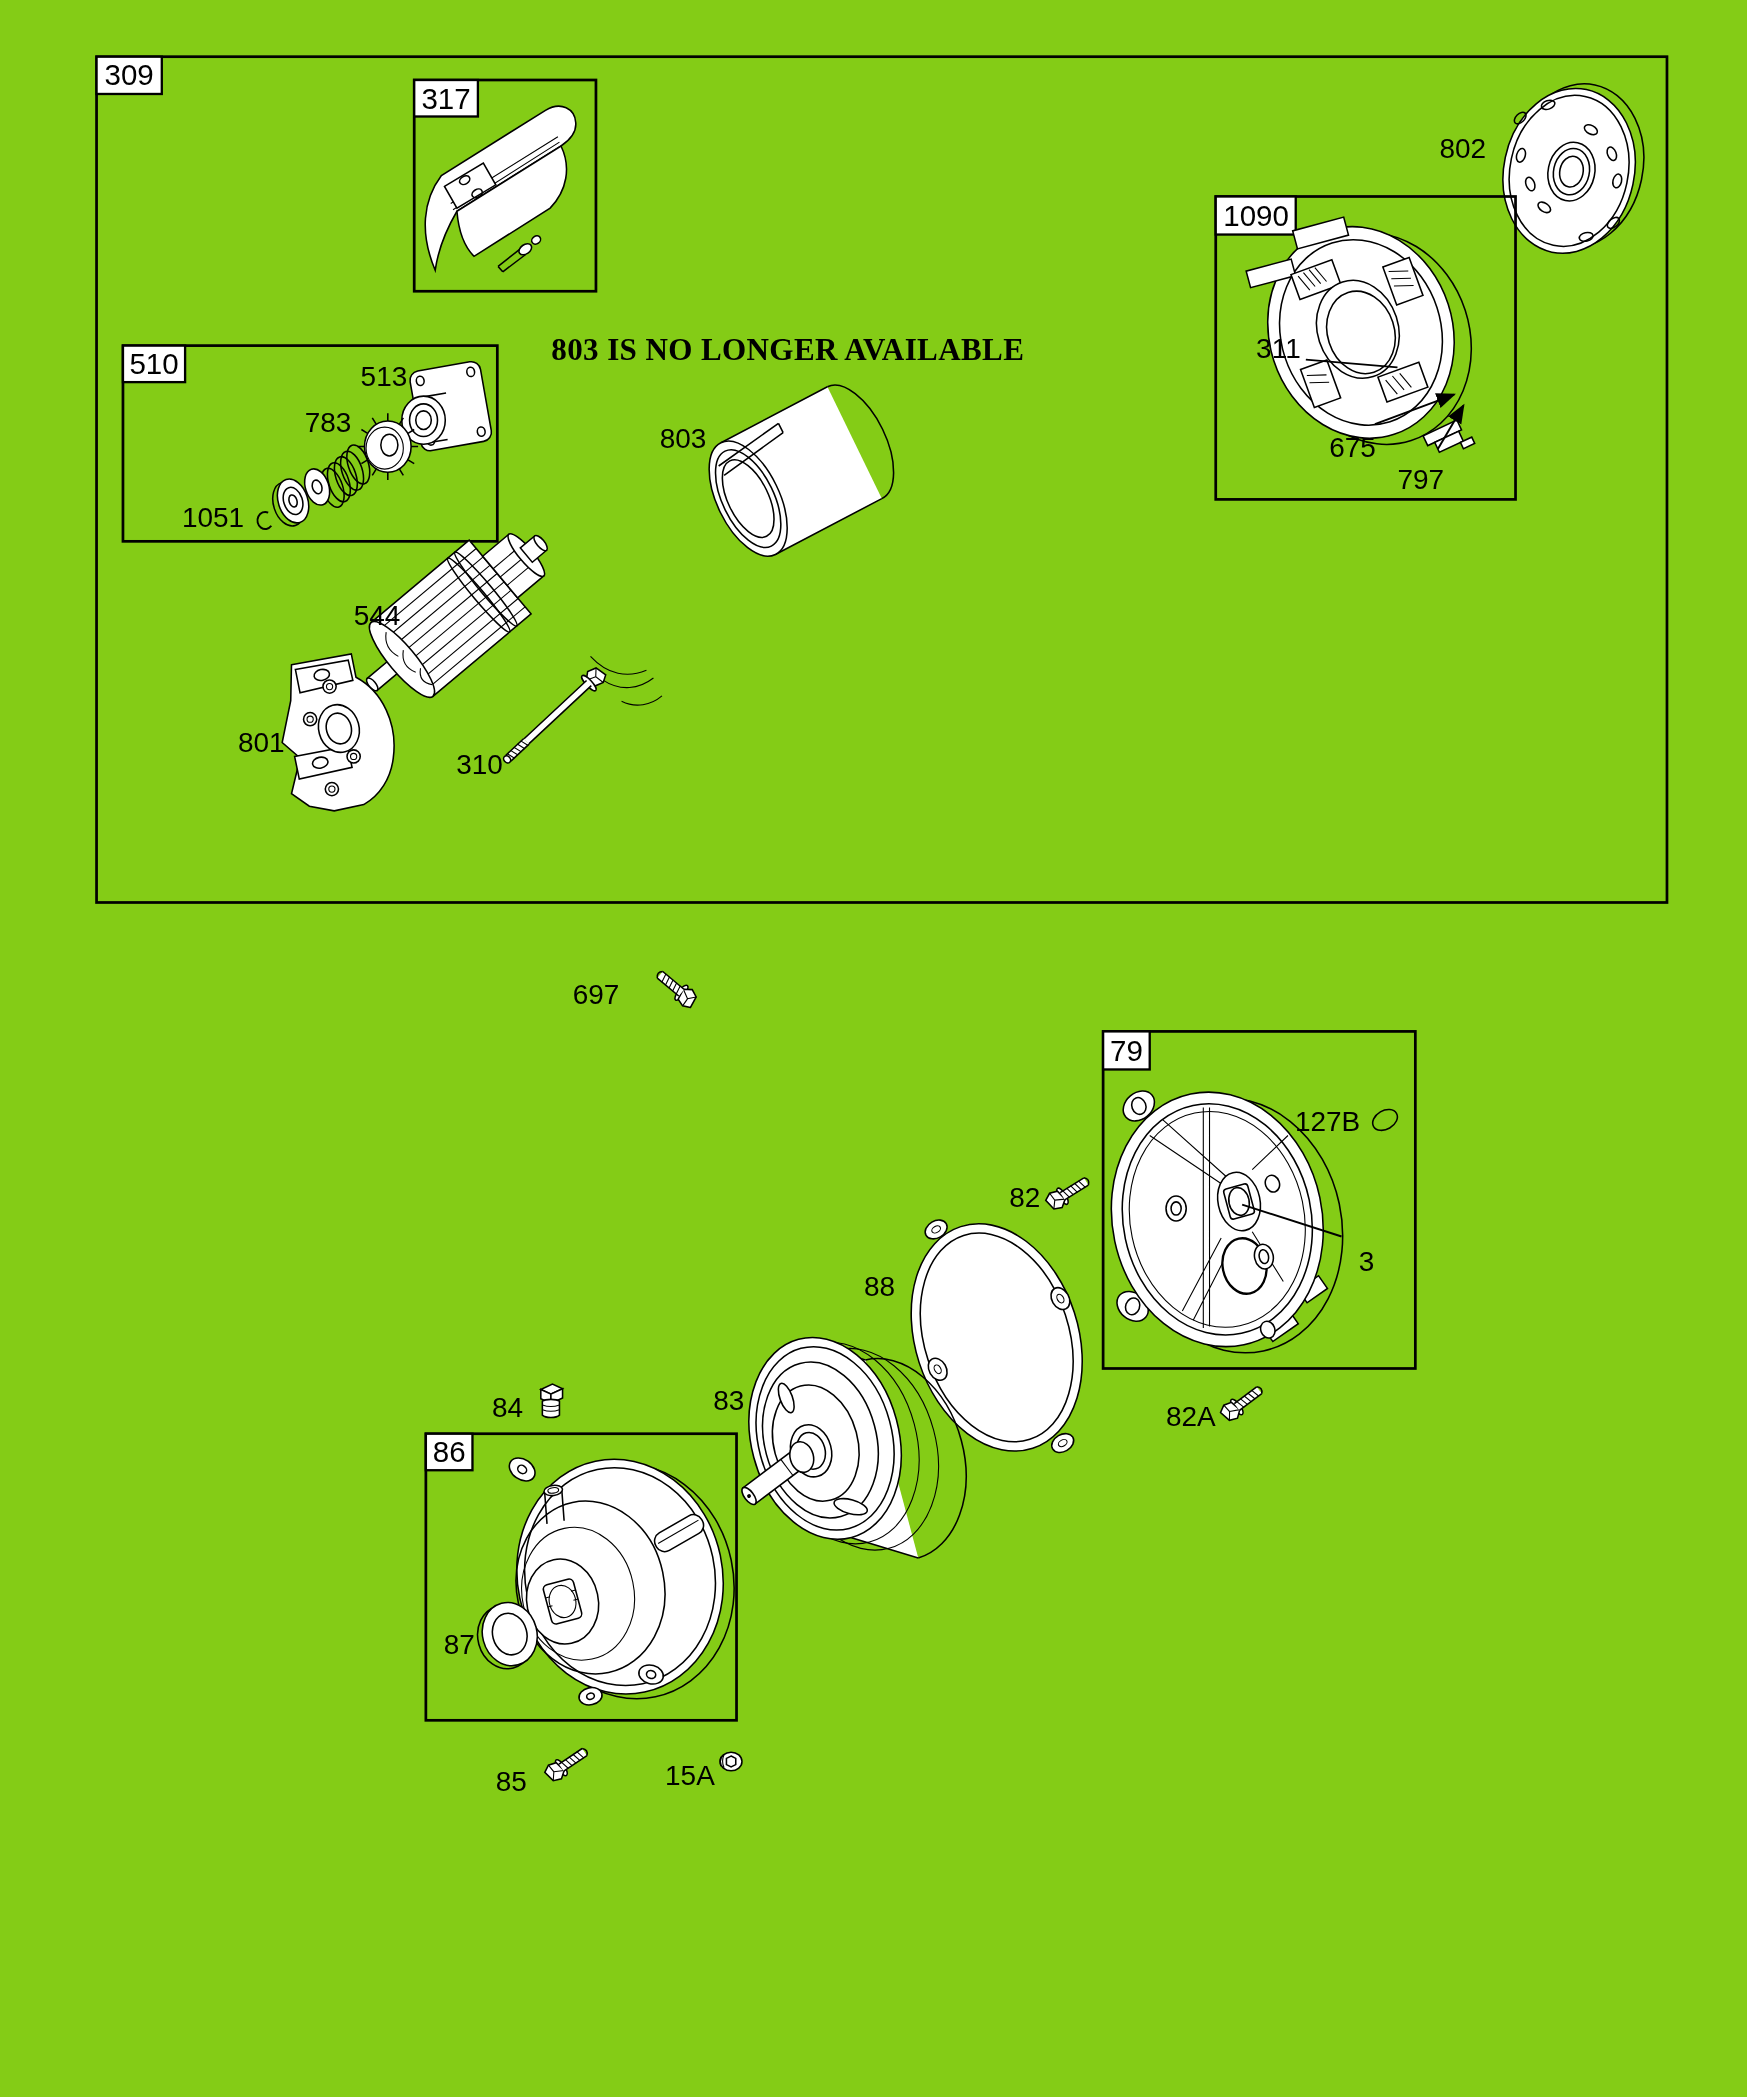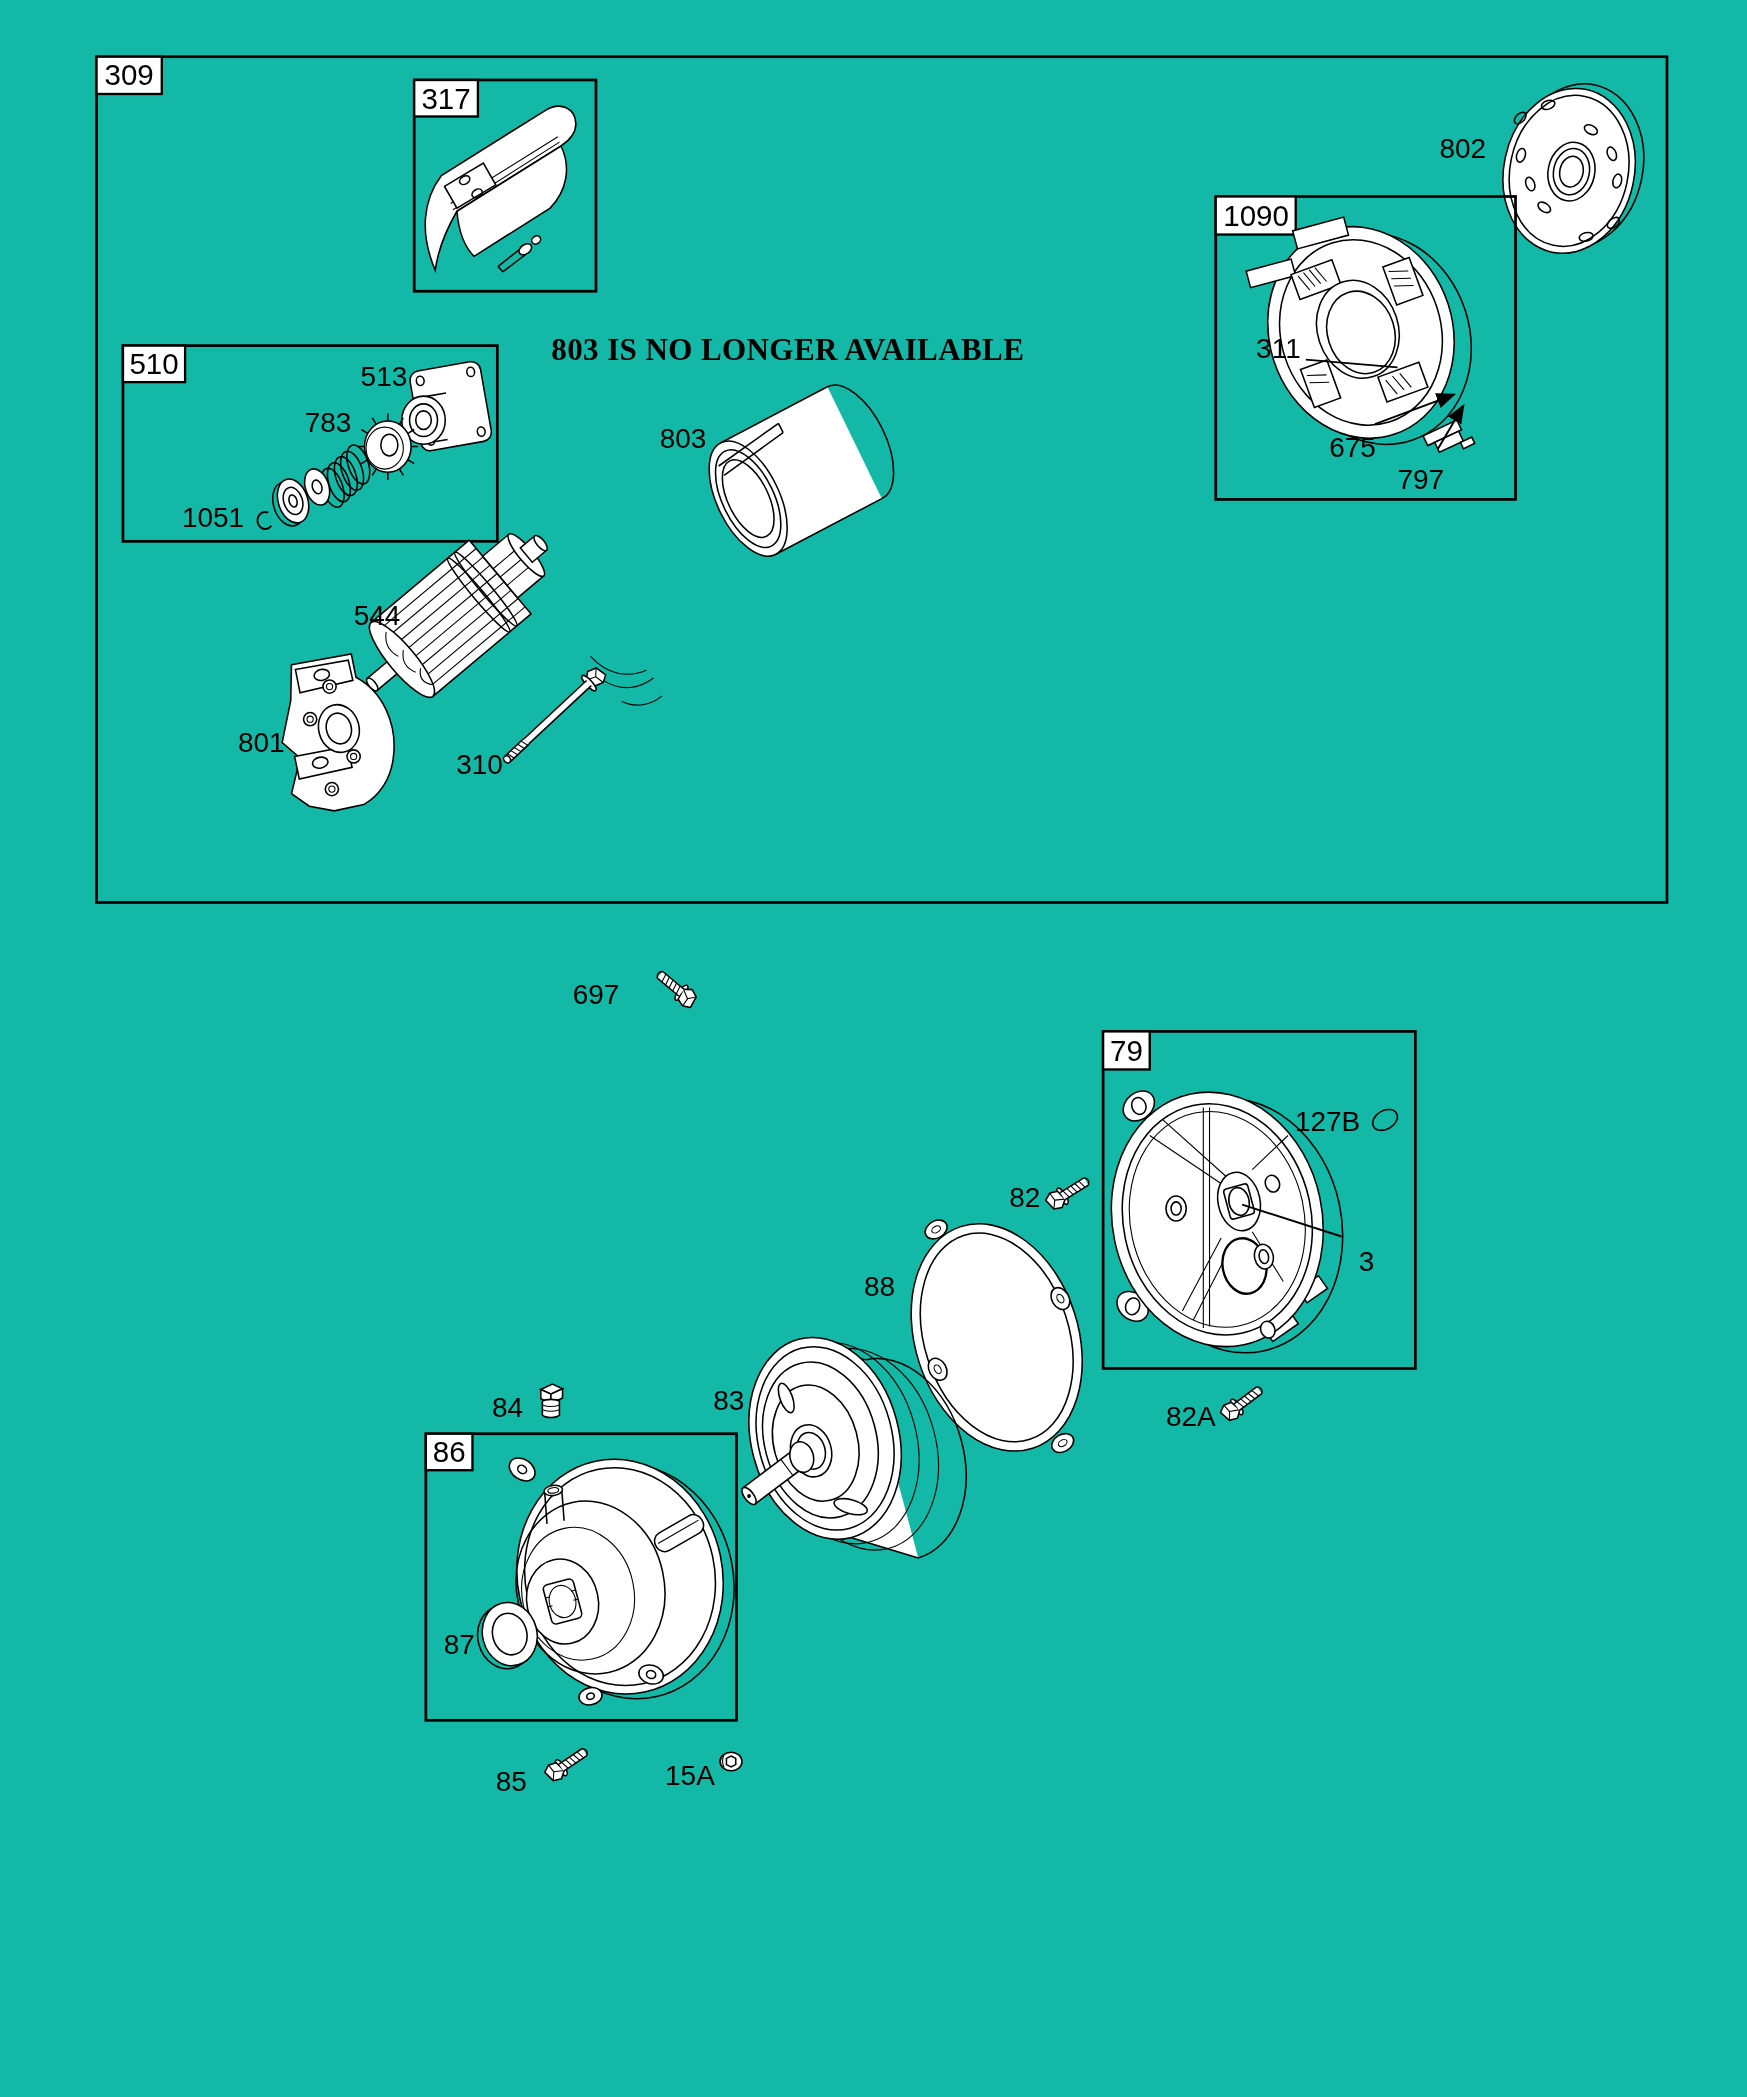--- a/index.html
+++ b/index.html
@@ -1,16 +1,16 @@
 <!DOCTYPE html>
 <html style="font-size:12.4px"><head>
 <meta charset="utf-8">
 <style>
   html,body{margin:0;padding:0;background:#fff}
-  .canvas{position:relative;width:1748px;height:2097px;background:#14b8a6;overflow:hidden;
+  .canvas{position:relative;width:1748px;height:2097px;background:#84cc16;overflow:hidden;
           font-family:"Liberation Sans",sans-serif}
   svg{position:absolute;left:0;top:0}
   .bx{fill:none;stroke:#000;stroke-width:3.5}
   .lbx{fill:#fff;stroke:#000;stroke-width:3}
   .ln{fill:none;stroke:#000;stroke-width:2}
   .wh{fill:#fff;stroke:#000;stroke-width:2}
   .b3{fill:#fff;stroke:#000;stroke-width:3}
   .thin{fill:none;stroke:#000;stroke-width:1.4}
   .ldr{fill:none;stroke:#000;stroke-width:2.5}
   text{fill:#000}

